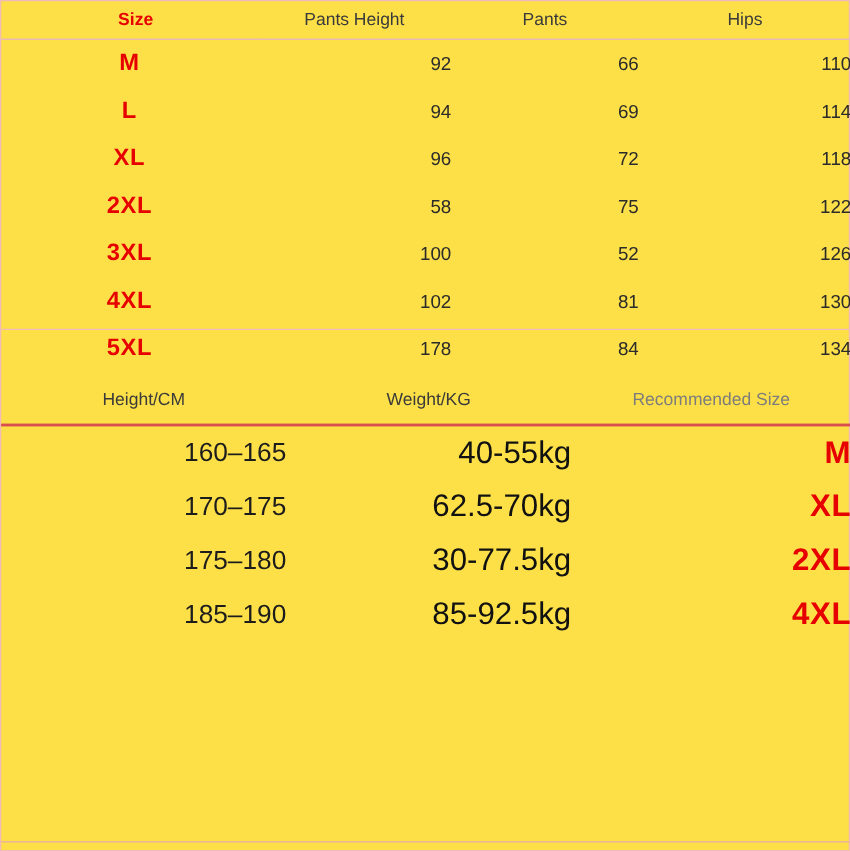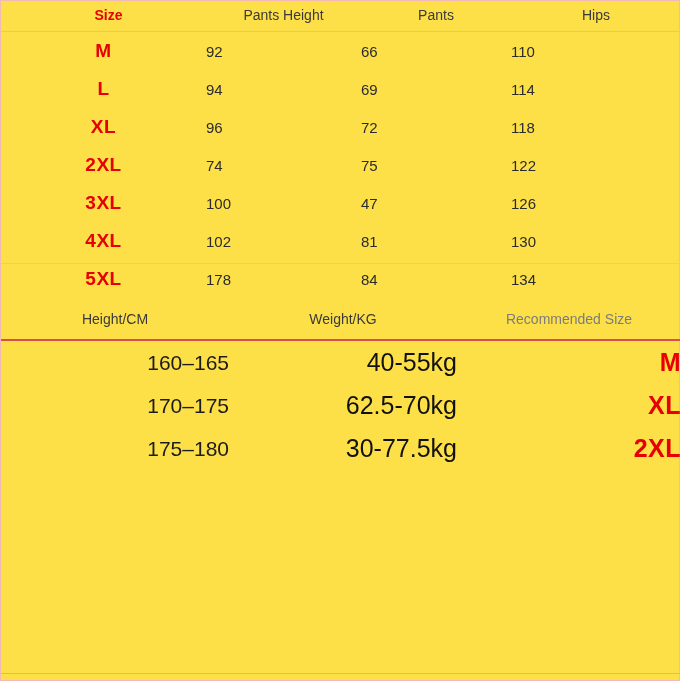--- a/index.html
+++ b/index.html
@@ -54,21 +54,21 @@
   }
   .t1 th.hsize {
     color: #e60000;
     font-weight: bold;
     font-size: 14px;
     padding-left: 4px;
   }
   .t1 td {
     font-size: 15px;
     color: #2b2b2b;
-    text-align: left;
+    text-align: right;
     padding: 8px 0;
     height: 22px;
   }
   .t1 td.sz {
     color: #e60000;
     font-weight: bold;
     font-size: 19px;
     text-align: center;
     letter-spacing: .5px;
   }
@@ -197,28 +197,28 @@
           <td>114</td>
         </tr>
         <tr>
           <td class="sz">XL</td>
           <td>96</td>
           <td>72</td>
           <td>118</td>
         </tr>
         <tr>
           <td class="sz">2XL</td>
-          <td>74</td>
+          <td>58</td>
           <td>75</td>
           <td>122</td>
         </tr>
         <tr>
           <td class="sz">3XL</td>
           <td>100</td>
-          <td>47</td>
+          <td>52</td>
           <td>126</td>
         </tr>
         <tr>
           <td class="sz">4XL</td>
           <td>102</td>
           <td>81</td>
           <td>130</td>
         </tr>
         <tr>
           <td class="sz">5XL</td>
@@ -261,18 +261,23 @@
         <tr>
           <td class="h">170–175</td>
           <td class="w">62.5-70kg</td>
           <td class="r">XL</td>
         </tr>
         <tr>
           <td class="h">175–180</td>
           <td class="w">30-77.5kg</td>
           <td class="r">2XL</td>
         </tr>
+        <tr>
+          <td class="h">185–190</td>
+          <td class="w">85-92.5kg</td>
+          <td class="r">4XL</td>
+        </tr>
       </tbody>
     </table>
   </div>
 
   <div class="bottomline"></div>
 </div>
 
 </body></html>

